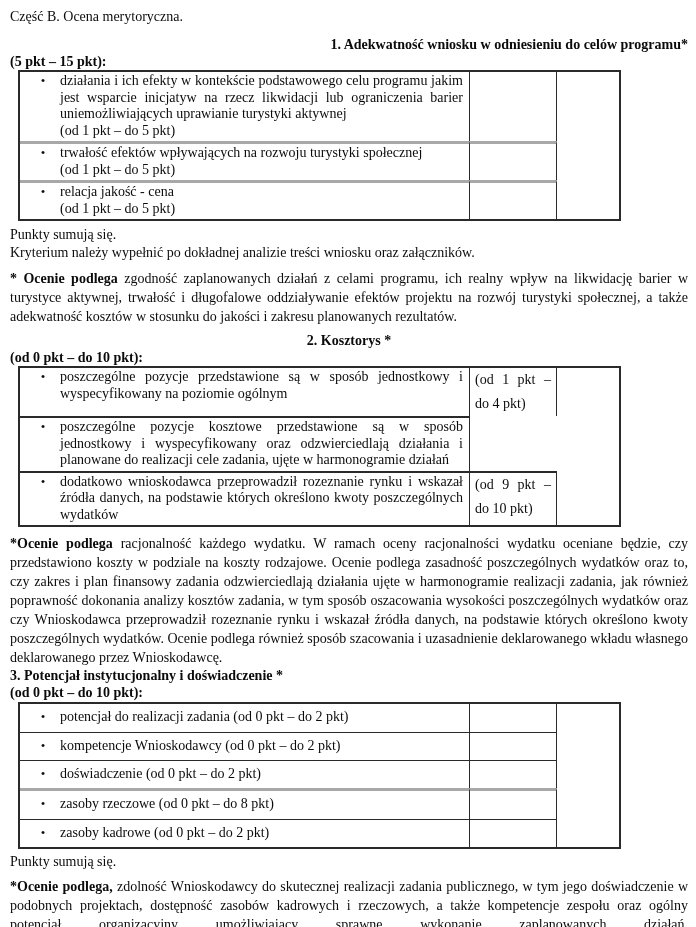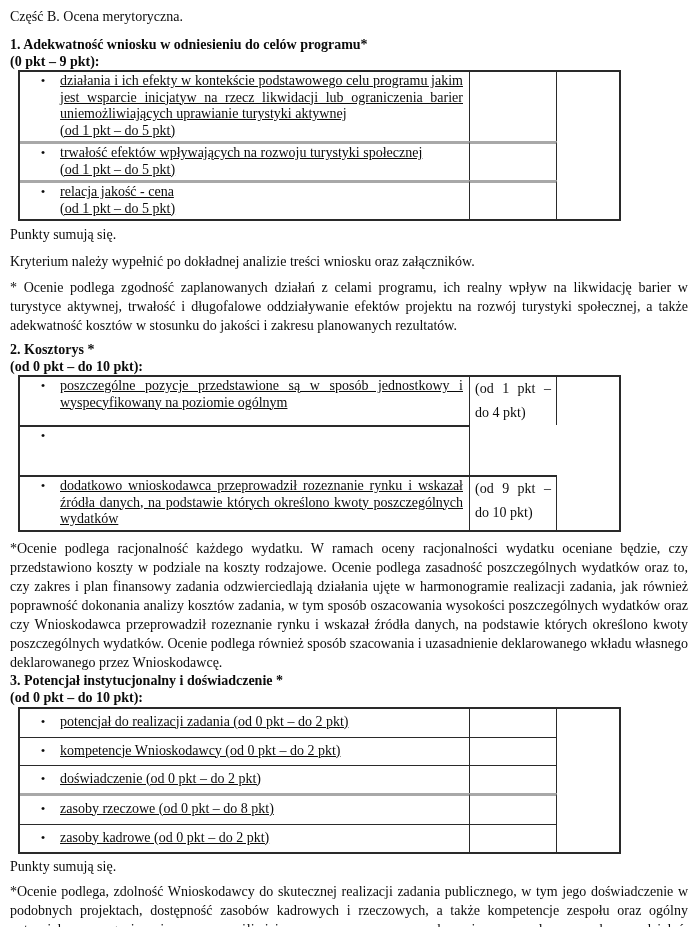--- a/index.html
+++ b/index.html
@@ -4,43 +4,43 @@
 <style>
   html,body{margin:0;padding:0;}
   body{
     width:696px;height:927px;background:#ffffff;overflow:hidden;
     font-family:"Liberation Serif","DejaVu Serif",serif;
     color:#0b0b0b;font-size:14px;
     -webkit-font-smoothing:antialiased;
   }
   .page{padding:8px 8px 0 10px;width:678px;}
 
-  .b{font-weight:normal;}
+  .b{font-weight:bold;}
   .part-heading{font-weight:normal;line-height:17px;margin:0;}
   .sec-heading{font-weight:bold;line-height:17px;margin:0;}
   .sec-range{font-weight:bold;line-height:17px;margin:0;}
-  .mt11{margin-top:11px;} .mt6{margin-top:6px;} .mt4{}
+  .mt11{margin-top:11px;text-align:right;} .mt6{margin-top:6px;text-align:center;} .mt4{}
 
   .para{line-height:19px;text-align:justify;margin:0;}
   .para-last-just{text-align-last:justify;}
   .note{line-height:18px;margin:0;}
 
   
   .ctable{
     display:grid;
     grid-template-columns:450px 87px 66px;
     width:603px;margin-left:8px;
     border:2px solid #2a2a2a;
     box-sizing:border-box;background:#fff;
   }
   .ctable *{box-sizing:border-box;}
   .cell{border-right:1.5px solid #2a2a2a;}
   .tcell{display:flex;padding:1px 6px 2px 6px;line-height:16.5px;}
   .bullet{width:34px;flex:0 0 34px;text-align:center;font-size:13px;line-height:16.5px;}
-  .ttext{flex:1;text-align:justify;text-decoration:underline;}
+  .ttext{flex:1;text-align:justify;}
   .trange{text-align:left;}
   .scell{padding:0 5px;line-height:24px;text-align:justify;}
   .totalcell{grid-column:3;grid-row:1 / span 3;}
   .totalcell5{grid-column:3;grid-row:1 / span 5;}
 
   
   .t1 .r1{min-height:63px;} .t1 .r2{min-height:34px;} .t1 .r3{min-height:35px;}
   .t1 .sep{border-top:3px solid #a8a8a8;}
 
   
@@ -57,21 +57,21 @@
   .gr1{grid-row:1;} .gr2{grid-row:2;} .gr3{grid-row:3;} .gr4{grid-row:4;} .gr5{grid-row:5;}
 </style>
 </head>
 <body>
 
 <div class="page">
 
   <p class="part-heading">Część B. Ocena merytoryczna.</p>
 
   <p class="sec-heading mt11">1. Adekwatność wniosku w odniesieniu do celów programu*</p>
-  <p class="sec-range">(0 pkt – 9 pkt):</p>
+  <p class="sec-range">(5 pkt – 15 pkt):</p>
 
   <div class="ctable t1">
     <div class="cell gc1 gr1 r1 tcell">
       <span class="bullet">•</span>
       <span class="ttext"><span>działania i ich efekty w kontekście podstawowego celu programu jakim jest wsparcie inicjatyw na rzecz likwidacji lub ograniczenia barier uniemożliwiających uprawianie turystyki aktywnej</span><br>
         <span class="trange">(od 1 pkt – do 5 pkt)</span></span>
     </div>
     <div class="cell gc2 gr1 r1"></div>
     <div class="totalcell"></div>
 
@@ -84,36 +84,37 @@
 
     <div class="cell gc1 gr3 r3 tcell sep">
       <span class="bullet">•</span>
       <span class="ttext"><span>relacja jakość - cena</span><br>
         <span class="trange">(od 1 pkt – do 5 pkt)</span></span>
     </div>
     <div class="cell gc2 gr3 r3 sep"></div>
   </div>
 
   <p class="note" style="margin-top:5px;">Punkty sumują się.</p>
-  <p class="note" style="margin-top:9px;">Kryterium należy wypełnić po dokładnej analizie treści wniosku oraz załączników.</p>
+  <p class="note" style="margin-top:0;">Kryterium należy wypełnić po dokładnej analizie treści wniosku oraz załączników.</p>
   <p class="para" style="margin-top:7px;"><span class="b">* Ocenie podlega</span><span> zgodność zaplanowanych działań z celami programu, ich realny wpływ na likwidację barier w turystyce aktywnej, trwałość i długofalowe oddziaływanie efektów projektu na rozwój turystyki społecznej, a także adekwatność kosztów w stosunku do jakości i zakresu planowanych rezultatów.</span></p>
 
   <p class="sec-heading mt6">2. Kosztorys *</p>
   <p class="sec-range">(od 0 pkt – do 10 pkt):</p>
 
   <div class="ctable t2">
     <div class="cell gc1 gr1 r1 tcell">
       <span class="bullet">•</span>
       <span class="ttext">poszczególne pozycje przedstawione są w sposób jednostkowy i wyspecyfikowany na poziomie ogólnym</span>
     </div>
     <div class="cell gc2 gr1 r1 scell">(od 1 pkt – do 4 pkt)</div>
     <div class="totalcell"></div>
 
     <div class="cell gc1 gr2 r2 tcell sep">
       <span class="bullet">•</span>
+      <span class="ttext">poszczególne pozycje kosztowe przedstawione są w sposób jednostkowy i wyspecyfikowany oraz odzwierciedlają działania i planowane do realizacji cele zadania, ujęte w harmonogramie działań</span>
     </div>
 
     <div class="cell gc1 gr3 r3 tcell sep">
       <span class="bullet">•</span>
       <span class="ttext">dodatkowo wnioskodawca przeprowadził rozeznanie rynku i wskazał źródła danych, na podstawie których określono kwoty poszczególnych wydatków</span>
     </div>
     <div class="cell gc2 gr3 r3 scell sep">(od 9 pkt – do 10 pkt)</div>
   </div>
 
   <p class="para" style="margin-top:7px;"><span class="b">*Ocenie podlega</span><span> racjonalność każdego wydatku. W ramach oceny racjonalności wydatku oceniane będzie, czy przedstawiono koszty w podziale na koszty rodzajowe. Ocenie podlega zasadność poszczególnych wydatków oraz to, czy zakres i plan finansowy zadania odzwierciedlają działania ujęte w harmonogramie realizacji zadania, jak również poprawność dokonania analizy kosztów zadania, w tym sposób oszacowania wysokości poszczególnych wydatków oraz czy Wnioskodawca przeprowadził rozeznanie rynku i wskazał źródła danych, na podstawie których określono kwoty poszczególnych wydatków. Ocenie podlega również sposób szacowania i uzasadnienie deklarowanego wkładu własnego deklarowanego przez Wnioskodawcę.</span></p>

